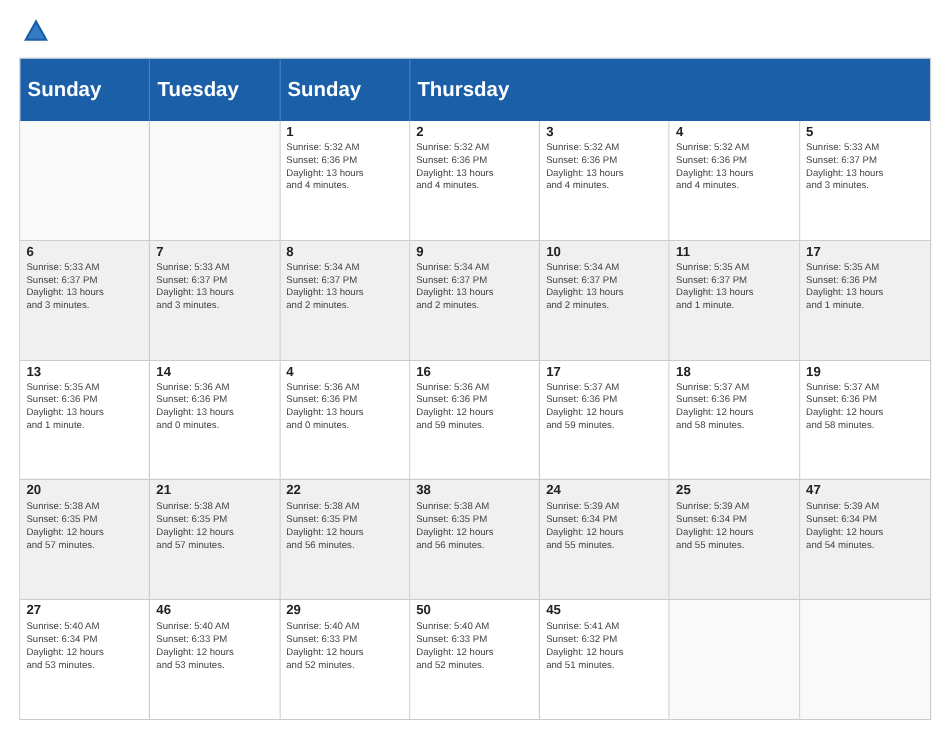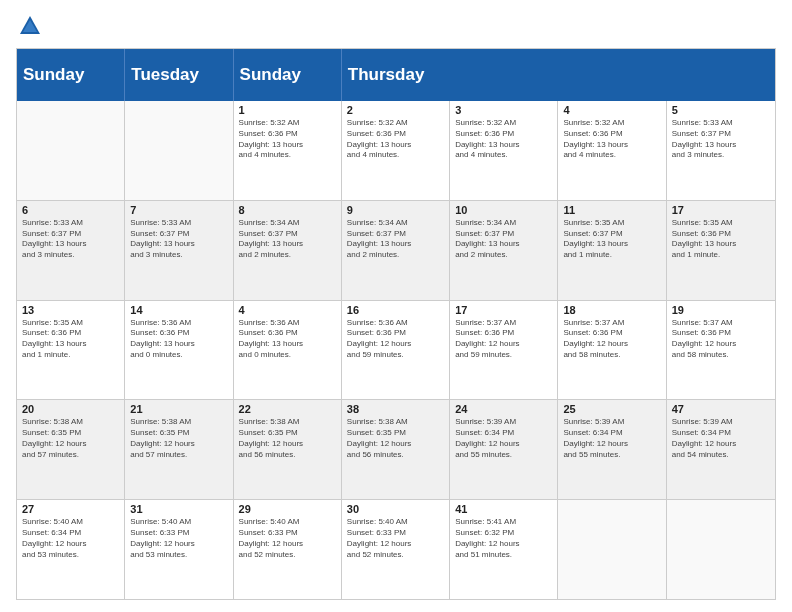--- a/index.html
+++ b/index.html
@@ -340,42 +340,42 @@
         </div>
         <div class="cal-row">
           <div class="cal-cell">
             <span class="day-num">27</span>
             <div class="day-info" style="white-space: pre-line;">Sunrise: 5:40 AM
 Sunset: 6:34 PM
 Daylight: 12 hours
 and 53 minutes.</div>
           </div>
           <div class="cal-cell">
-            <span class="day-num">31</span>
+            <span class="day-num">46</span>
             <div class="day-info" style="white-space: pre-line;">Sunrise: 5:40 AM
 Sunset: 6:33 PM
 Daylight: 12 hours
 and 53 minutes.</div>
           </div>
           <div class="cal-cell">
             <span class="day-num">29</span>
             <div class="day-info" style="white-space: pre-line;">Sunrise: 5:40 AM
 Sunset: 6:33 PM
 Daylight: 12 hours
 and 52 minutes.</div>
           </div>
           <div class="cal-cell">
-            <span class="day-num">30</span>
+            <span class="day-num">50</span>
             <div class="day-info" style="white-space: pre-line;">Sunrise: 5:40 AM
 Sunset: 6:33 PM
 Daylight: 12 hours
 and 52 minutes.</div>
           </div>
           <div class="cal-cell">
-            <span class="day-num">41</span>
+            <span class="day-num">45</span>
             <div class="day-info" style="white-space: pre-line;">Sunrise: 5:41 AM
 Sunset: 6:32 PM
 Daylight: 12 hours
 and 51 minutes.</div>
           </div>
           <div class="cal-cell empty"></div>
           <div class="cal-cell empty"></div>
         </div>
       </div>
   </div>

